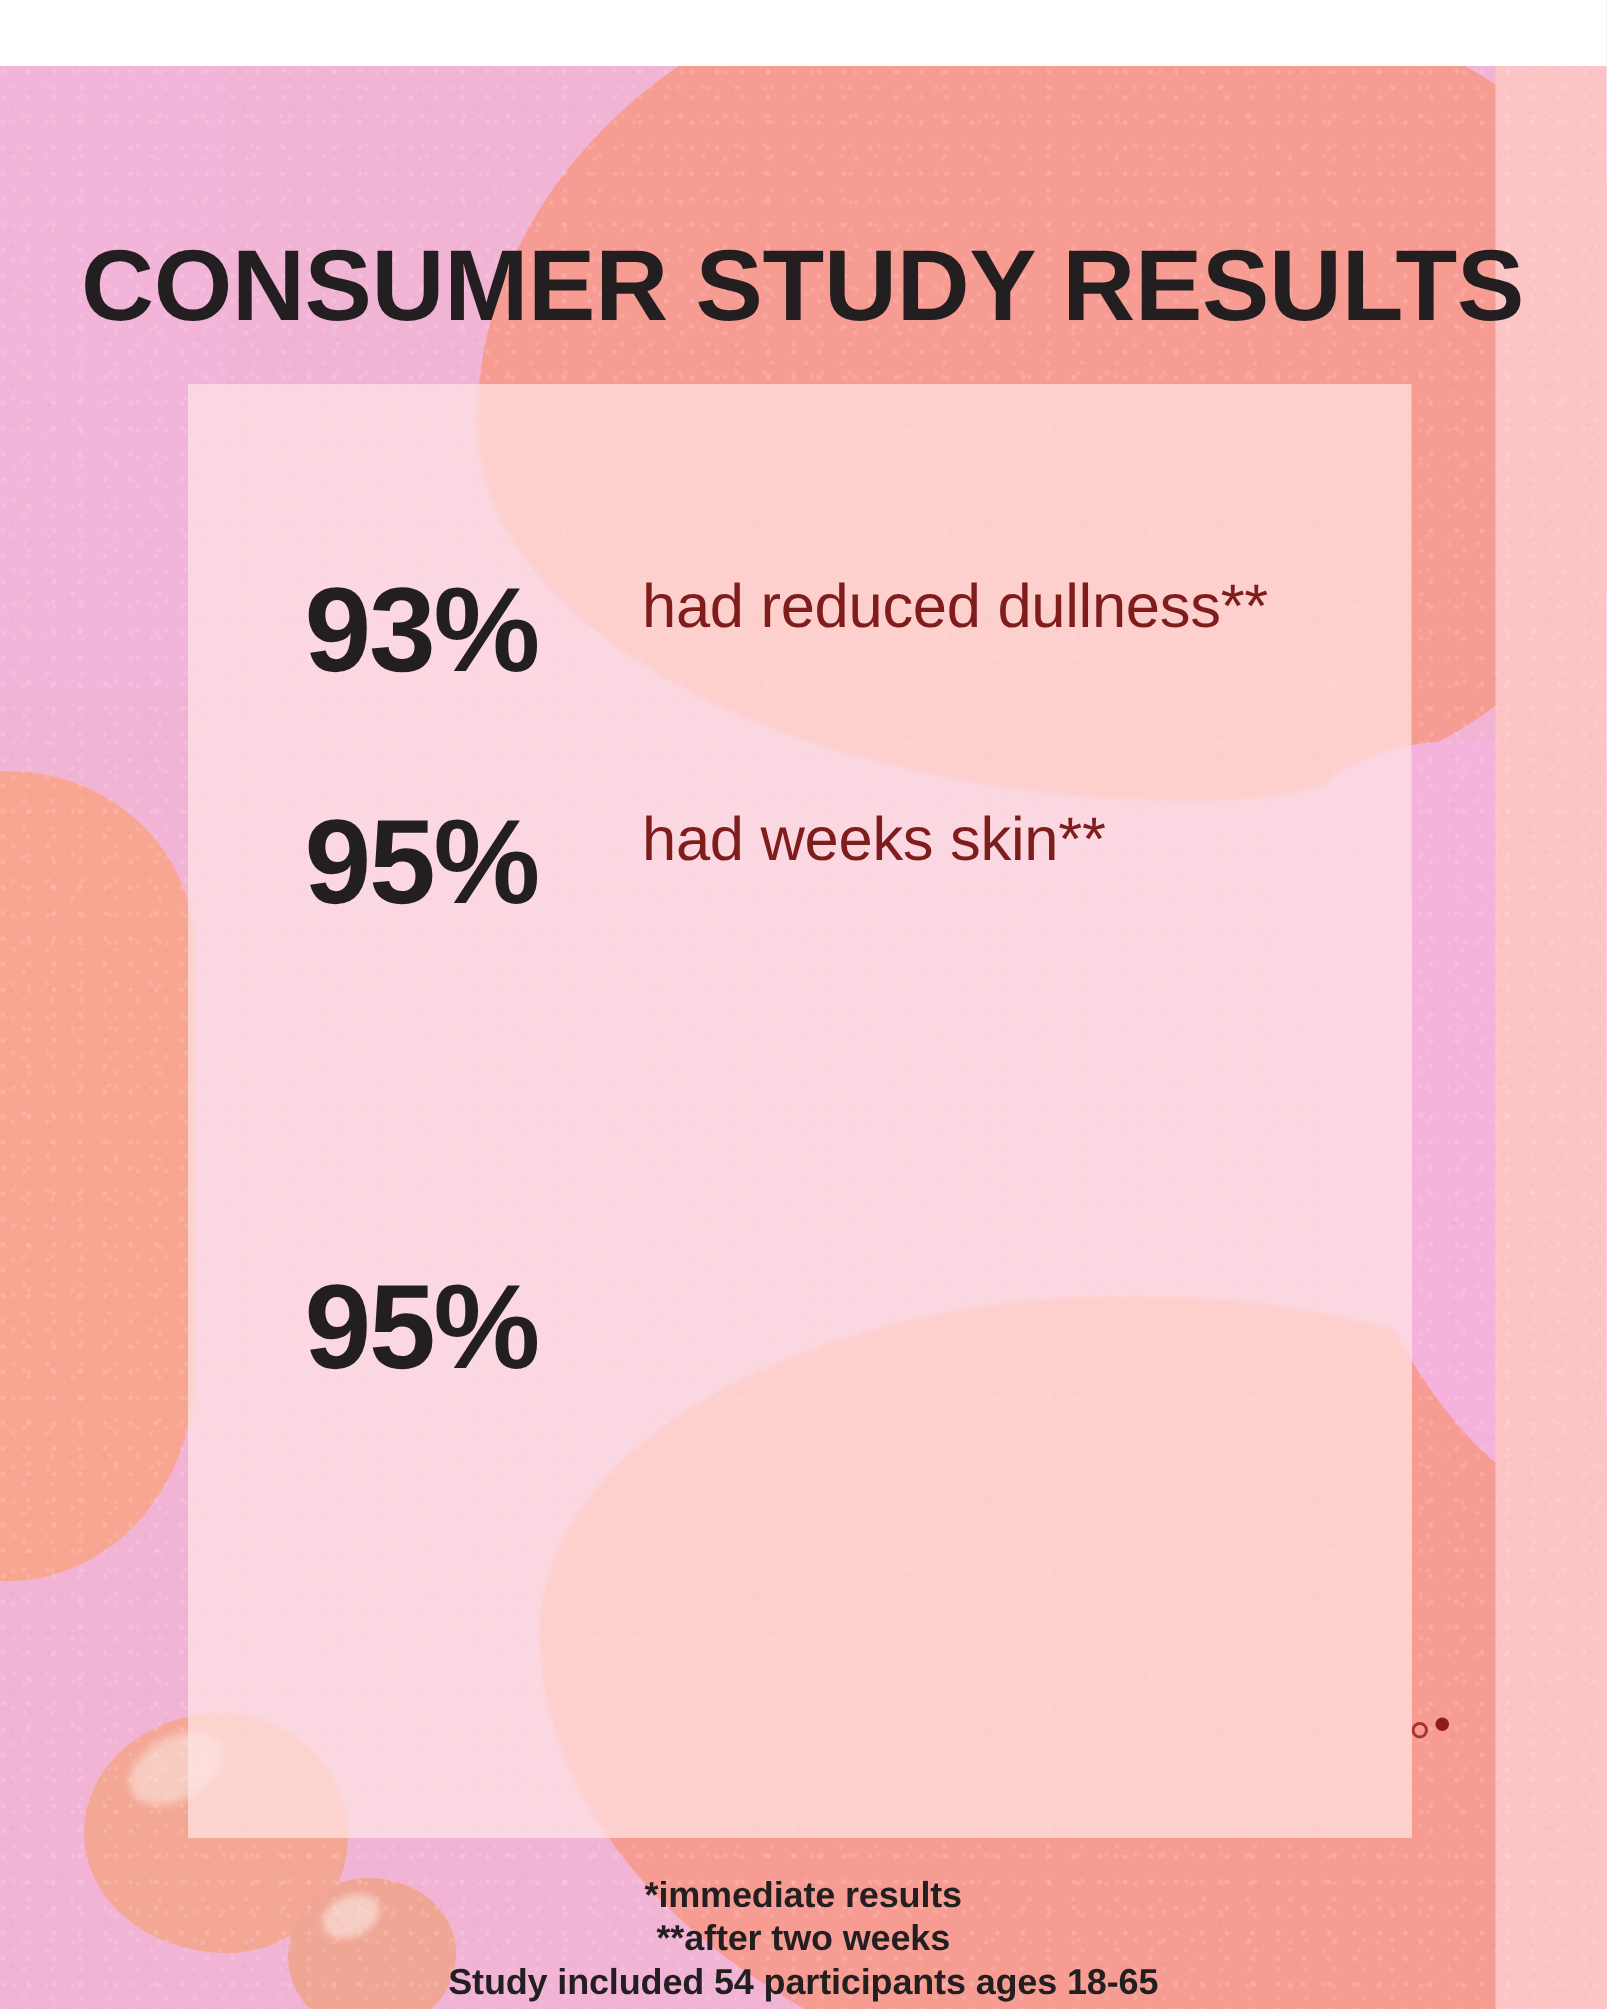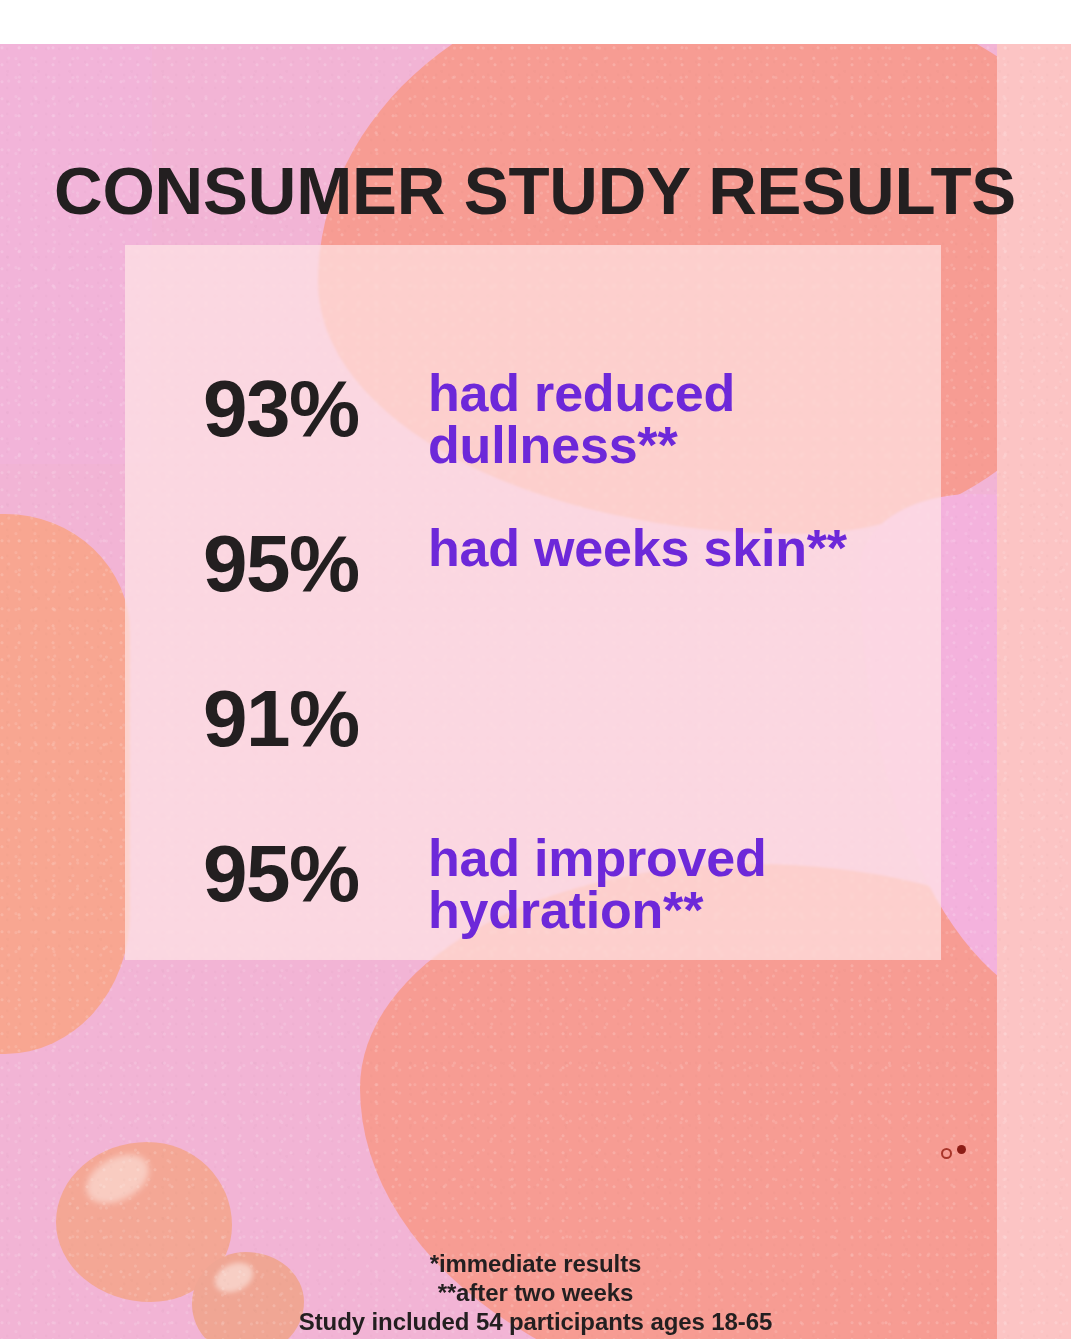--- a/index.html
+++ b/index.html
@@ -188,23 +188,23 @@
     letter-spacing: -0.2px;
     transform: scaleX(1.005);
     transform-origin: left top;
     white-space: nowrap;
   }
 
   
   .card {
     position: absolute;
     left: 125px;
-    top: 201px;
+    top: 212px;
     width: 816px;
-    height: 715px;
+    height: 969px;
     background: rgba(255, 229, 229, 0.70);
     backdrop-filter: blur(1px);
   }
 
   .stats {
     position: absolute;
     left: 78px;
     top: 112px;
     width: 700px;
   }
@@ -220,24 +220,24 @@
     flex: 0 0 225px;
     color: #231f20;
     font-size: 80px;
     line-height: 78px;
     font-weight: 900;
     letter-spacing: -1.5px;
     padding-top: 13px;
   }
 
   .stat-label {
-    color: #6d28d9;
-    font-size: 52px;
+    color: #7f1d1d;
+    font-size: 41px;
     line-height: 52px;
-    font-weight: 700;
+    font-weight: 400;
     letter-spacing: -0.2px;
     padding-top: 10px;
   }
 
   
   .footnotes {
     position: absolute;
     left: 0;
     right: 0;
     top: 1205px;
@@ -277,26 +277,24 @@
         <div class="stat-value">93%</div>
         <div class="stat-label">had reduced dullness**</div>
       </div>
 
       <div class="stat-row">
         <div class="stat-value">95%</div>
         <div class="stat-label">had weeks skin**</div>
       </div>
 
       <div class="stat-row">
-        <div class="stat-value">91%</div>
       </div>
 
       <div class="stat-row">
         <div class="stat-value">95%</div>
-        <div class="stat-label">had improved hydration**</div>
       </div>
 
 
     </div>
   </div>
 
   <div class="speck speck-a"></div>
   <div class="speck speck-b"></div>
 
   <div class="footnotes">

